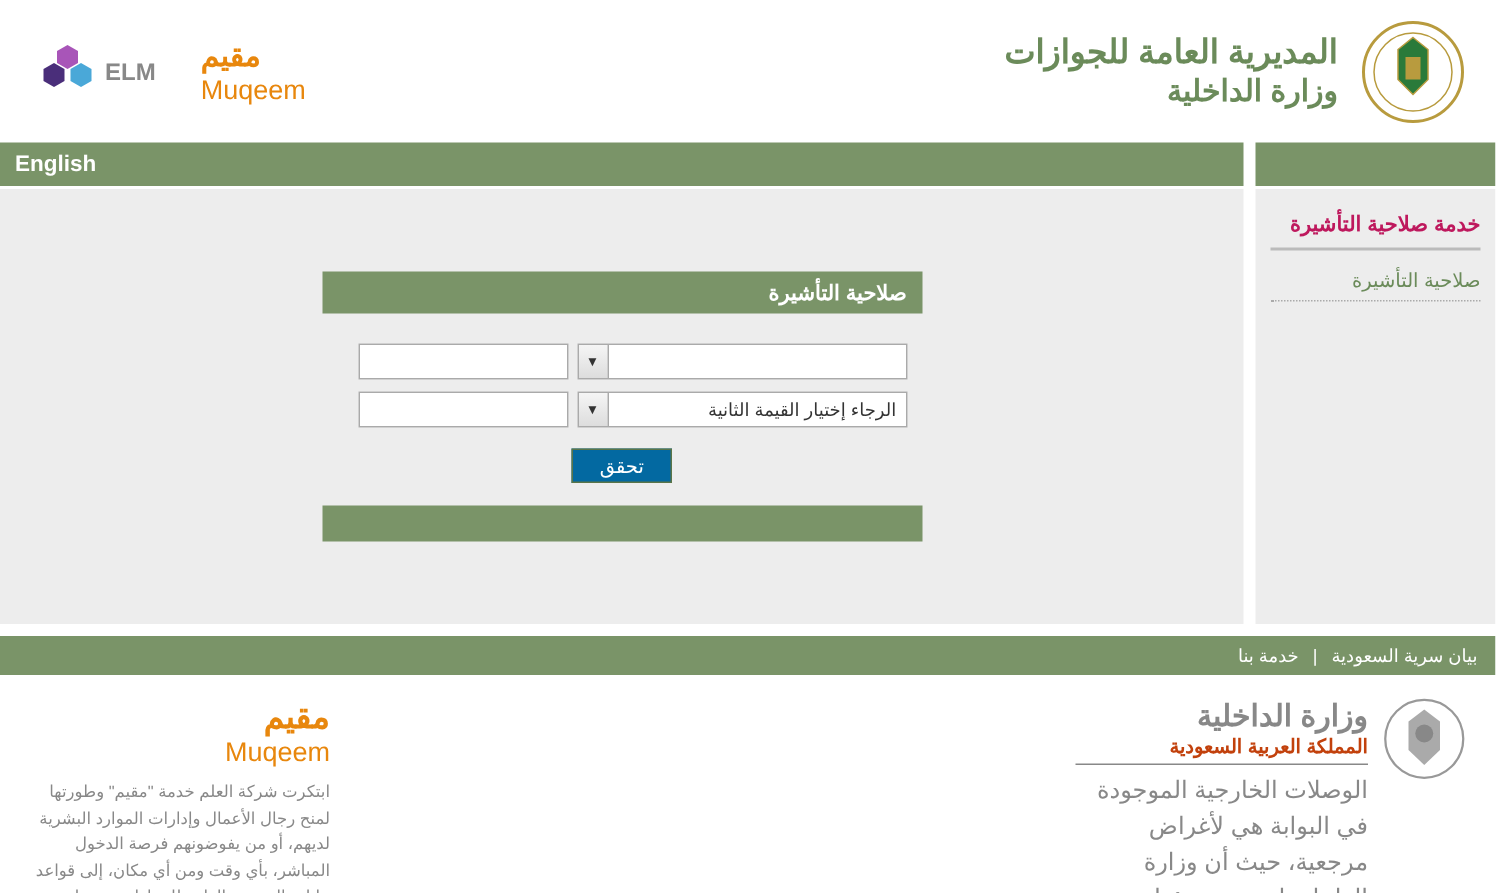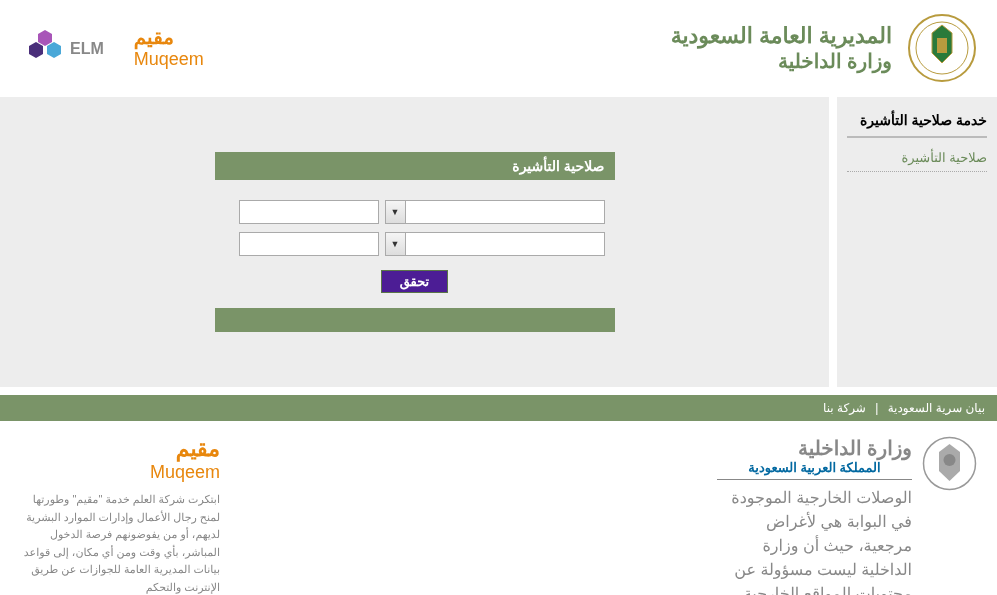--- a/index.html
+++ b/index.html
@@ -20,47 +20,47 @@
   .jawazat-emblem { width: 70px; height: 70px; }
   
   .nav-row { display: flex; gap: 8px; }
   .nav-main { flex: 1; background: #7a9468; color: #fff; padding: 6px 10px; font-weight: bold; font-size: 15px; }
   .nav-side { width: 160px; background: #7a9468; }
   
   .content-row { display: flex; gap: 8px; margin-top: 2px; }
   .content-main { flex: 1; background: #ededed; min-height: 290px; padding: 55px 0 0 0; display: flex; justify-content: center; }
   .content-side { width: 160px; background: #ededed; min-height: 290px; padding: 15px 10px; text-align: right; }
   
-  .side-title { color: #000000; font-weight: bold; font-size: 14px; border-bottom: 2px solid #bbb; padding-bottom: 8px; margin-bottom: 12px; }
+  .side-title { color: #be185d; font-weight: bold; font-size: 14px; border-bottom: 2px solid #bbb; padding-bottom: 8px; margin-bottom: 12px; }
   .side-link { color: #6b8b5a; font-size: 13px; display: block; border-bottom: 1px dotted #aaa; padding-bottom: 6px; }
   
   .form-box { width: 400px; }
   .form-title-row { background: #7a9468; color: #fff; text-align: right; padding: 6px 10px; font-weight: bold; font-size: 14px; }
   .form-body { padding: 20px 10px 15px; display: flex; flex-direction: column; align-items: flex-end; gap: 8px; }
   .form-field-row { display: flex; gap: 6px; justify-content: flex-end; width: 100%; }
   .input-box { width: 140px; height: 24px; border: 1px solid #aaa; background: #fff; }
   .select-box { width: 220px; height: 24px; border: 1px solid #aaa; background: #fff; display: flex; align-items: center; text-align: right; font-size: 12px; color: #333; direction: rtl; position: relative; }
   .select-arrow { position: absolute; left: 0; top: 0; width: 20px; height: 100%; background: linear-gradient(#f5f5f5,#ddd); border-right: 1px solid #aaa; display: flex; align-items: center; justify-content: center; font-size: 9px; color: #333; }
   .select-text { padding-right: 6px; flex: 1; }
-  .verify-btn { background: #4c1d95; color: #fff; border: 1px solid #5a7548; padding: 3px 18px; font-size: 13px; font-weight: bold; cursor: pointer; margin: 6px auto 0; display: block; }
+  .verify-btn { background: #0369a1; color: #fff; border: 1px solid #5a7548; padding: 3px 18px; font-size: 13px; font-weight: normal; cursor: pointer; margin: 6px auto 0; display: block; }
   .form-footer-bar { background: #7a9468; height: 24px; }
   
   .footer-bar { background: #7a9468; color: #fff; text-align: right; padding: 6px 12px; font-size: 12px; margin-top: 8px; }
   .footer-bar a { color: #fff; text-decoration: none; }
   .footer-sep { margin: 0 6px; }
   
   .footer-content { display: flex; justify-content: space-between; padding: 15px 20px; }
   .footer-left { width: 200px; text-align: right; }
   .footer-muqeem-ar { color: #e8870d; font-size: 22px; font-weight: bold; }
   .footer-muqeem-en { color: #e8870d; font-size: 18px; margin-bottom: 8px; }
   .footer-desc { color: #888; font-size: 11px; line-height: 1.6; direction: rtl; }
   .footer-right { width: 260px; text-align: right; display: flex; gap: 10px; justify-content: flex-end; }
   .moi-text { direction: rtl; }
   .moi-line1 { color: #888; font-size: 20px; font-weight: bold; }
-  .moi-line2 { color: #0369a1; font-size: 13px; font-weight: bold; border-bottom: 1.5px solid #888; padding-bottom: 4px; margin-bottom: 6px; text-align: center; }
+  .moi-line2 { color: #c2410c; font-size: 13px; font-weight: bold; border-bottom: 1.5px solid #888; padding-bottom: 4px; margin-bottom: 6px; }
   .moi-disclaimer { color: #888; font-size: 16px; line-height: 1.5; }
   .moi-emblem { width: 55px; height: 55px; flex-shrink: 0; }
 </style>
 </head>
 <body>
 
 <div class="header">
   <div class="header-left">
     <div class="elm-logo">
       <div class="elm-icon">
@@ -78,70 +78,72 @@
       </div>
       <div class="elm-text">ELM</div>
     </div>
     <div class="muqeem-logo">
       <div class="muqeem-ar">مقيم</div>
       <div class="muqeem-en">Muqeem</div>
     </div>
   </div>
   <div class="header-right">
     <div class="jawazat-text">
-      <div class="jawazat-line1">المديرية العامة السعودية</div>
+      <div class="jawazat-line1">المديرية العامة للجوازات</div>
       <div class="jawazat-line2">وزارة الداخلية</div>
     </div>
     <div class="jawazat-emblem">
       <svg width="70" height="70" viewBox="0 0 70 70">
         <circle cx="35" cy="35" r="33" fill="none" stroke="#b89b3e" stroke-width="2"></circle>
         <circle cx="35" cy="35" r="26" fill="none" stroke="#b89b3e" stroke-width="1"></circle>
         <path d="M35 12 L45 20 L45 40 L35 50 L25 40 L25 20 Z" fill="#2a7a3a" stroke="#b89b3e" stroke-width="1"></path>
         <rect x="30" y="25" width="10" height="15" fill="#b89b3e"></rect>
       </svg>
     </div>
   </div>
 </div>
 
 <div class="nav-row">
+  <div class="nav-main">English</div>
   <div class="nav-side"></div>
 </div>
 
 <div class="content-row">
   <div class="content-main">
     <div class="form-box">
       <div class="form-title-row">صلاحية التأشيرة</div>
       <div class="form-body">
         <div class="form-field-row">
           <div class="input-box"></div>
           <div class="select-box">
             <span class="select-arrow">▼</span>
           </div>
         </div>
         <div class="form-field-row">
           <div class="input-box"></div>
           <div class="select-box">
             <span class="select-arrow">▼</span>
+            <span class="select-text">الرجاء إختيار القيمة الثانية</span>
           </div>
         </div>
         <button class="verify-btn">تحقق</button>
       </div>
       <div class="form-footer-bar"></div>
     </div>
   </div>
   <div class="content-side">
     <div class="side-title">خدمة صلاحية التأشيرة</div>
     <a class="side-link">صلاحية التأشيرة</a>
   </div>
 </div>
 
 <div class="footer-bar">
   <a>بيان سرية السعودية</a>
   <span class="footer-sep">|</span>
-  <a>شركة بنا</a>
+  <a>خدمة بنا</a>
 </div>
 
 <div class="footer-content">
   <div class="footer-left">
     <div class="footer-muqeem-ar">مقيم</div>
     <div class="footer-muqeem-en">Muqeem</div>
     <div class="footer-desc">ابتكرت شركة العلم خدمة "مقيم" وطورتها لمنح رجال الأعمال وإدارات الموارد البشرية لديهم، أو من يفوضونهم فرصة الدخول المباشر، بأي وقت ومن أي مكان، إلى قواعد بيانات المديرية العامة للجوازات عن طريق الإنترنت والتحكم</div>
   </div>
   <div class="footer-right">
     <div class="moi-text">

